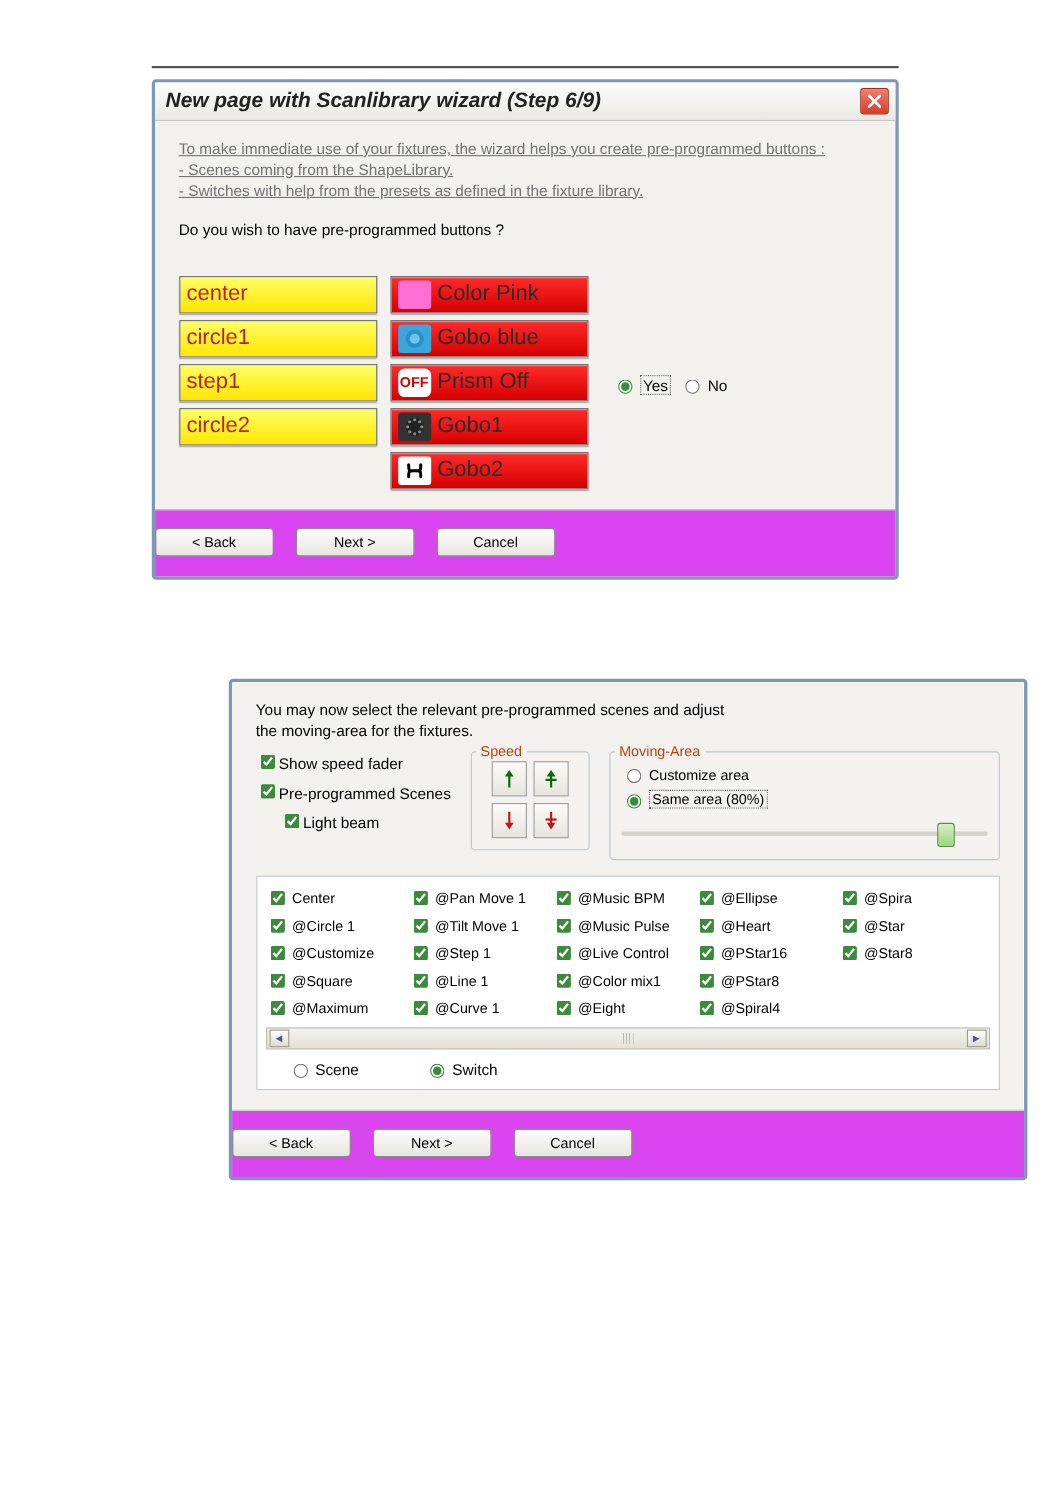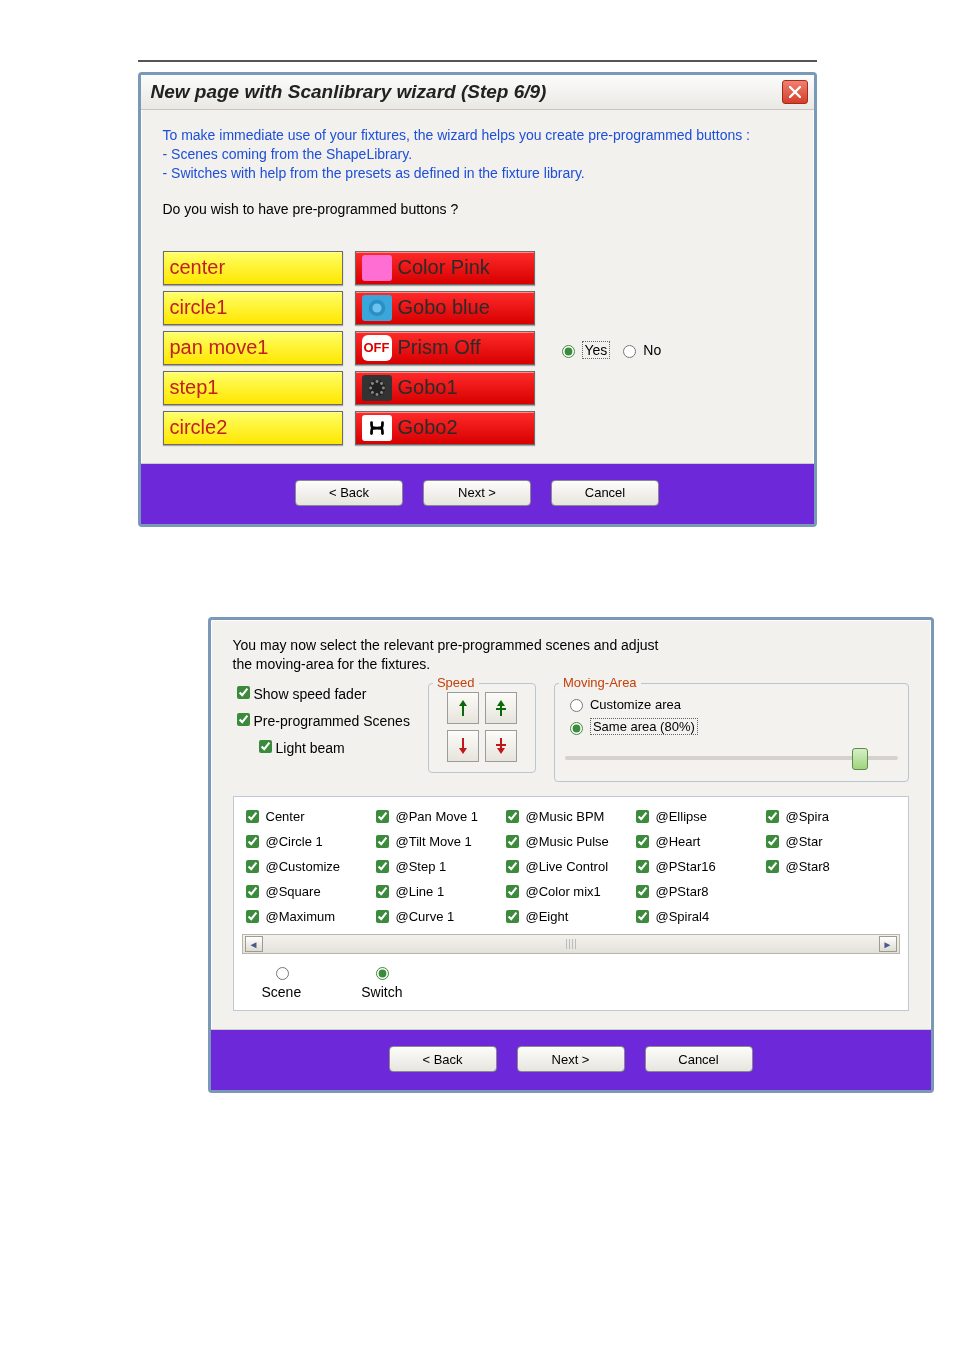--- a/index.html
+++ b/index.html
@@ -59,21 +59,22 @@
   font-weight: bold;
   cursor: pointer;
 }
 .closebtn svg { display:block; }
 .body {
   padding: 16px 22px 18px 22px;
 }
 .intro {
   font-size: 14px;
   line-height: 1.35;
-  color: #1d4ed8;
+  color: #737373;
+  text-decoration: underline;
 }
 .intro .line { display:block; }
 .question {
   margin-top: 18px;
   font-size: 14px;
 }
 .cols {
   display: flex;
   margin-top: 34px;
   gap: 12px;
@@ -115,23 +116,22 @@
   display: flex;
   flex-direction: row;
   gap: 8px;
   padding: 4px 0 0 10px;
   font-size: 14px;
   justify-content: flex-end;
 }
 .radiogroup label { display:flex; align-items:center; gap:4px; }
 .btnrow {
   display: flex;
-  justify-content: center;
   gap: 20px;
-  background: #6d28d9;
+  background: #d946ef;
   border-top: 1px solid #cfccc3;
   padding: 16px 0 18px 0;
 }
 .winbtn {
   min-width: 108px;
   height: 26px;
   background: linear-gradient(#fcfcfa, #e7e5df);
   border: 1px solid #8a8a8a;
   border-radius: 4px;
   font-size: 13px;
@@ -221,21 +221,21 @@
   font-size:10px; color:#4a5a8a;
   cursor:pointer;
 }
 .hscroll .grip {
   width:10px; height:10px;
   background:repeating-linear-gradient(90deg,#bbb 0 1px,transparent 1px 3px);
 }
 .ss-row {
   display:flex; gap:60px; padding:10px 6px 4px 20px; font-size:14px;
 }
-.ss-row label { display:flex; align-items:center; gap:4px;flex-direction:column;}
+.ss-row label { display:flex; align-items:center; gap:4px;}
 input[type=radio]{ accent-color:#3c8a3c;}
 .focusbox { border:1px dotted #666; padding:0 2px;}
 </style>
 </head>
 <body>
 <div class="page">
 
 <div class="hr-top"></div>
 
 <div class="dialog">
@@ -255,23 +255,20 @@
     </div>
     <div class="question">Do you wish to have pre-programmed buttons ?</div>
 
     <div class="cols">
       <div class="btncol">
         <div class="bigbtn yellow">
               <span class="label">center</span>
             </div>
         <div class="bigbtn yellow">
               <span class="label">circle1</span>
-            </div>
-        <div class="bigbtn yellow">
-              <span class="label">pan move1</span>
             </div>
         <div class="bigbtn yellow">
               <span class="label">step1</span>
             </div>
         <div class="bigbtn yellow">
               <span class="label">circle2</span>
             </div>
       </div>
       <div class="btncol">
         <div class="bigbtn red">

